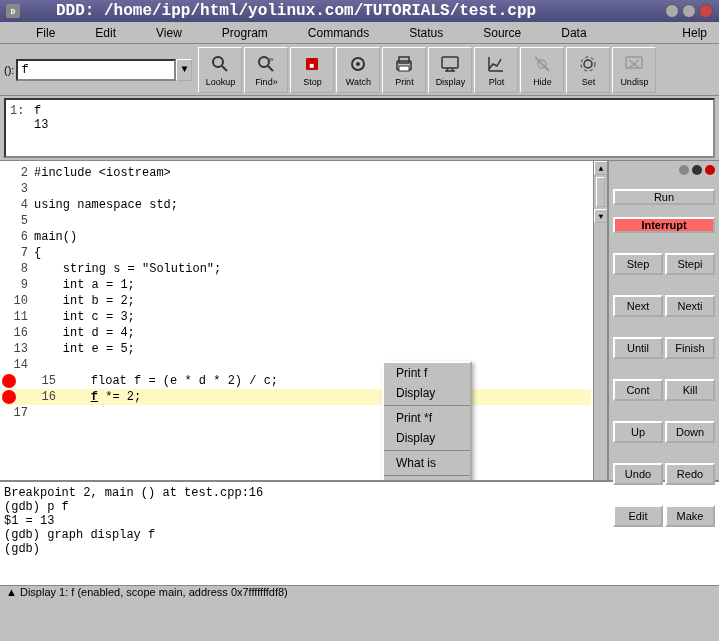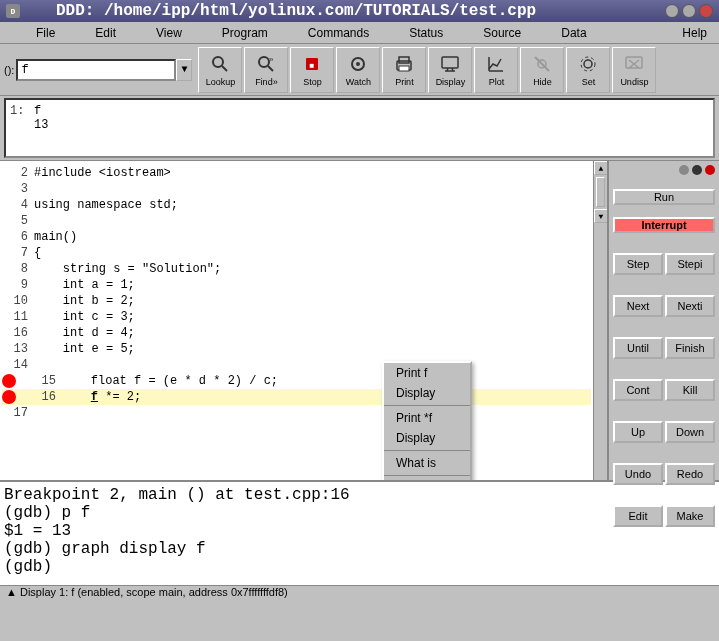--- a/index.html
+++ b/index.html
@@ -306,21 +306,21 @@
       display: flex; align-items: center; justify-content: center;
     }
 
     
     #console-area {
       background: white;
       border-top: 2px solid #888;
       height: 105px;
       padding: 4px;
       font-family: 'Courier New', monospace;
-      font-size: 16px;
+      font-size: 12px;
       overflow: hidden;
     }
 
     
     #status-bar {
       background: #c0c0c0;
       border-top: 1px solid #888;
       height: 20px;
       display: flex;
       align-items: flex-start;

